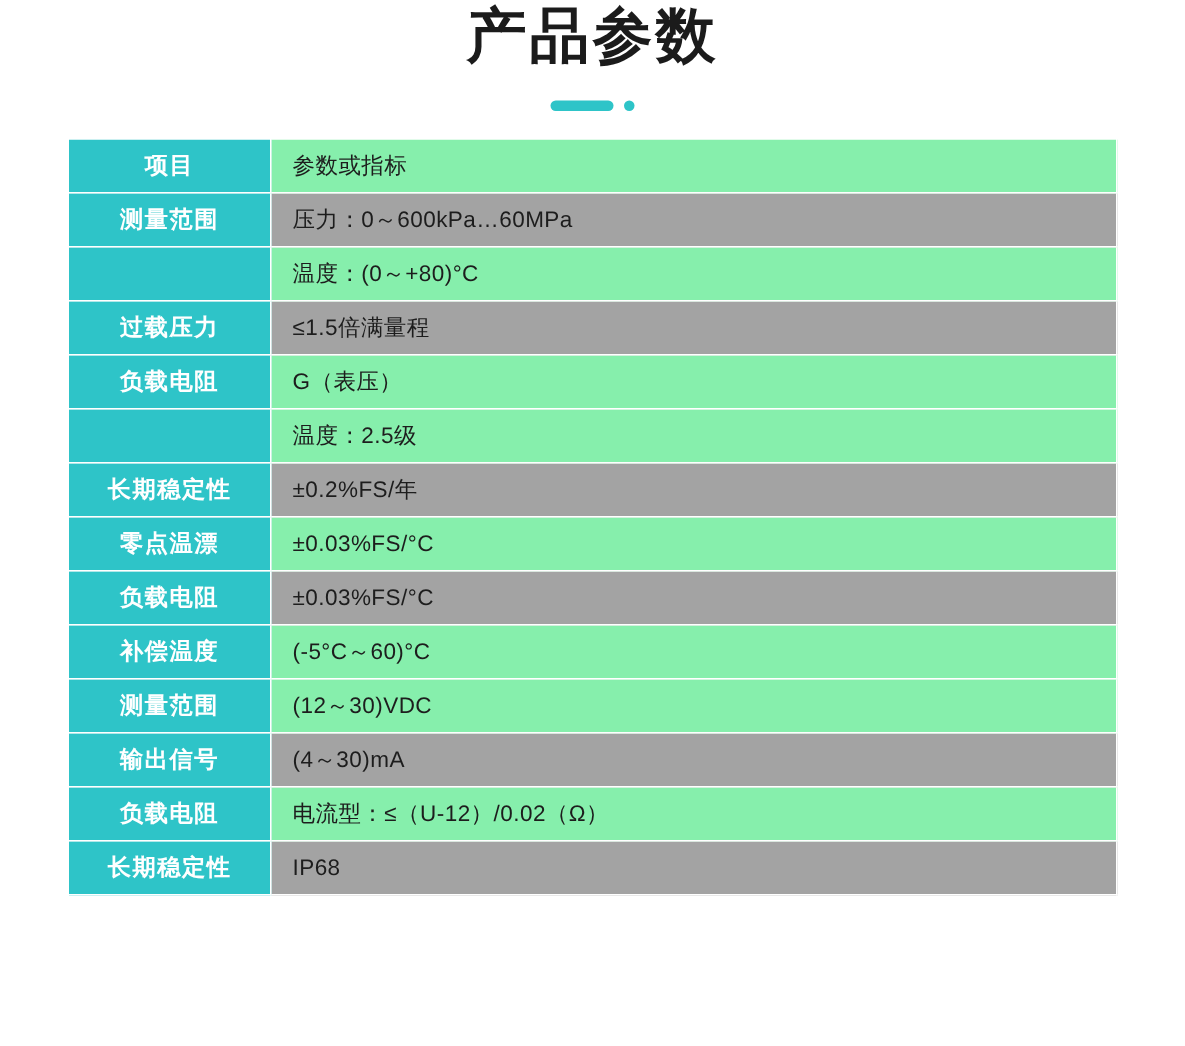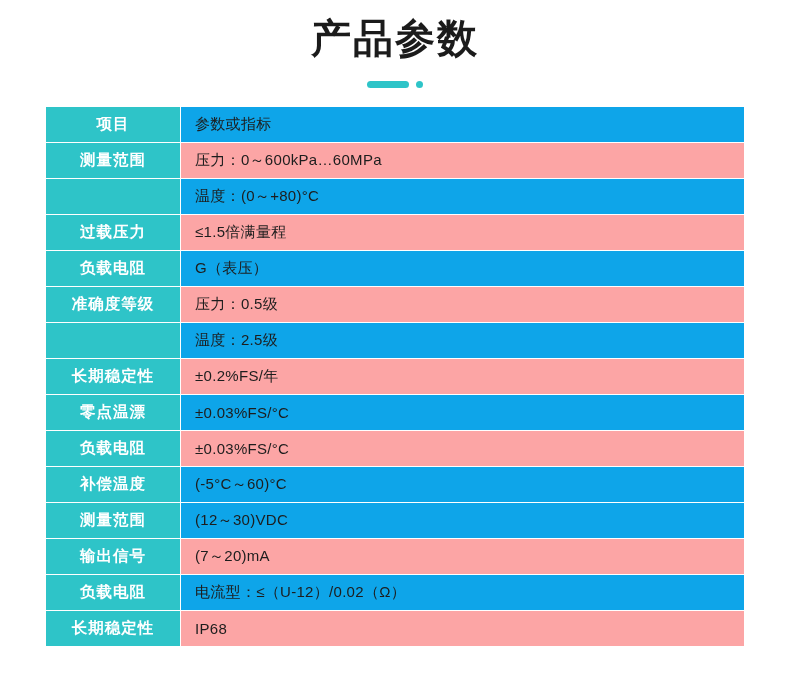--- a/index.html
+++ b/index.html
@@ -19,21 +19,20 @@
     height: 697px;
     position: relative;
     box-sizing: border-box;
   }
   .title {
     text-align: center;
     font-size: 40px;
     font-weight: bold;
     color: #1b1b1b;
     letter-spacing: 2px;
-    padding-top: 14px;
     line-height: 1.2;
   }
   .divider {
     display: flex;
     align-items: center;
     justify-content: center;
     gap: 7px;
     margin-top: 16px;
     margin-bottom: 16px;
     height: 12px;
@@ -72,27 +71,27 @@
     color: #ffffff;
     text-align: center;
     font-weight: bold;
     font-size: 15.5px;
     letter-spacing: 1px;
   }
   .table td.label.empty {
     background: #2ec4c8;
   }
   .table td.value {
-    background: #0ea5e9;
+    background: #86efac;
     color: #1d1d1d;
     padding-left: 14px;
     letter-spacing: 0.3px;
   }
   .table tr.alt td.value {
-    background: #fca5a5;
+    background: #a3a3a3;
   }
 </style>
 </head>
 <body>
 
 <div class="page">
 
   <div class="title">产品参数</div>
 
   <div class="divider">
@@ -115,24 +114,20 @@
         <td class="value">温度：(0～+80)°C</td>
       </tr>
       <tr class="alt">
         <td class="label">过载压力</td>
         <td class="value">≤1.5倍满量程</td>
       </tr>
       <tr>
         <td class="label">负载电阻</td>
         <td class="value">G（表压）</td>
       </tr>
-      <tr class="alt">
-        <td class="label">准确度等级</td>
-        <td class="value">压力：0.5级</td>
-      </tr>
       <tr>
         <td class="label empty"></td>
         <td class="value">温度：2.5级</td>
       </tr>
       <tr class="alt">
         <td class="label">长期稳定性</td>
         <td class="value">±0.2%FS/年</td>
       </tr>
       <tr>
         <td class="label">零点温漂</td>
@@ -145,21 +140,21 @@
       <tr>
         <td class="label">补偿温度</td>
         <td class="value">(-5°C～60)°C</td>
       </tr>
       <tr>
         <td class="label">测量范围</td>
         <td class="value">(12～30)VDC</td>
       </tr>
       <tr class="alt">
         <td class="label">输出信号</td>
-        <td class="value">(7～20)mA</td>
+        <td class="value">(4～30)mA</td>
       </tr>
       <tr>
         <td class="label">负载电阻</td>
         <td class="value">电流型：≤（U-12）/0.02（Ω）</td>
       </tr>
       <tr class="alt">
         <td class="label">长期稳定性</td>
         <td class="value">IP68</td>
       </tr>
     </tbody>

